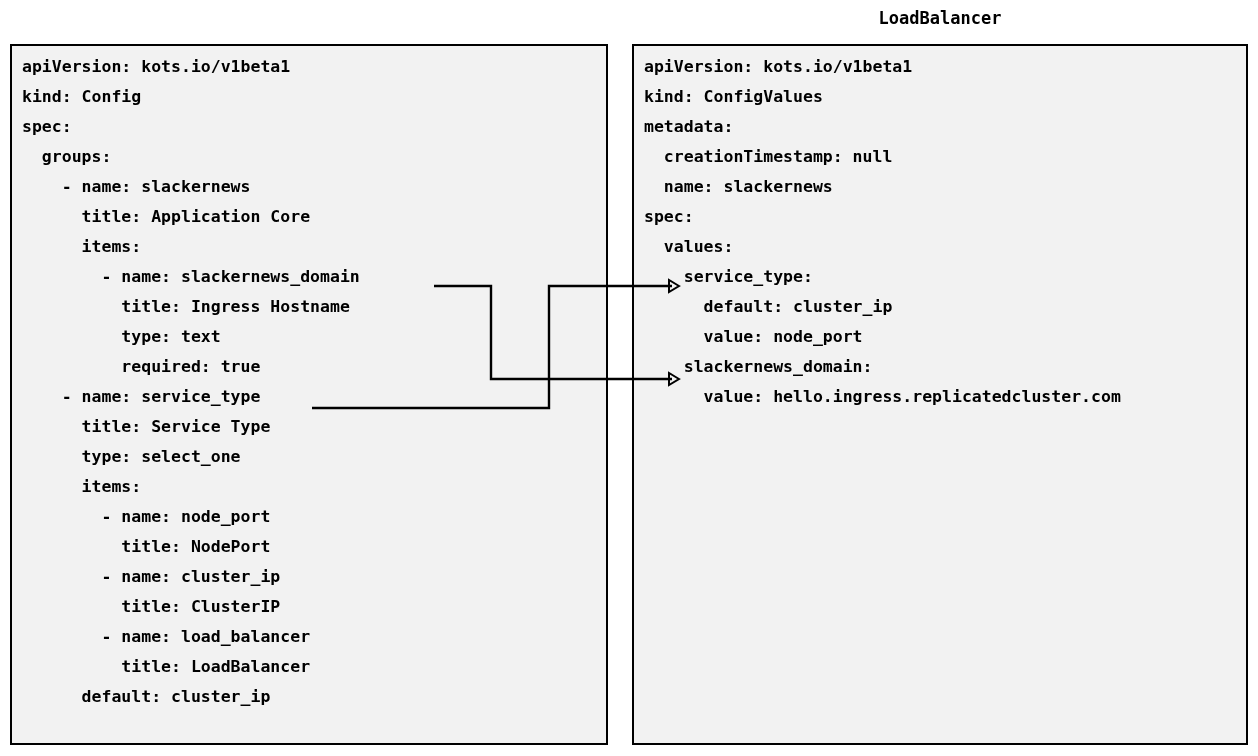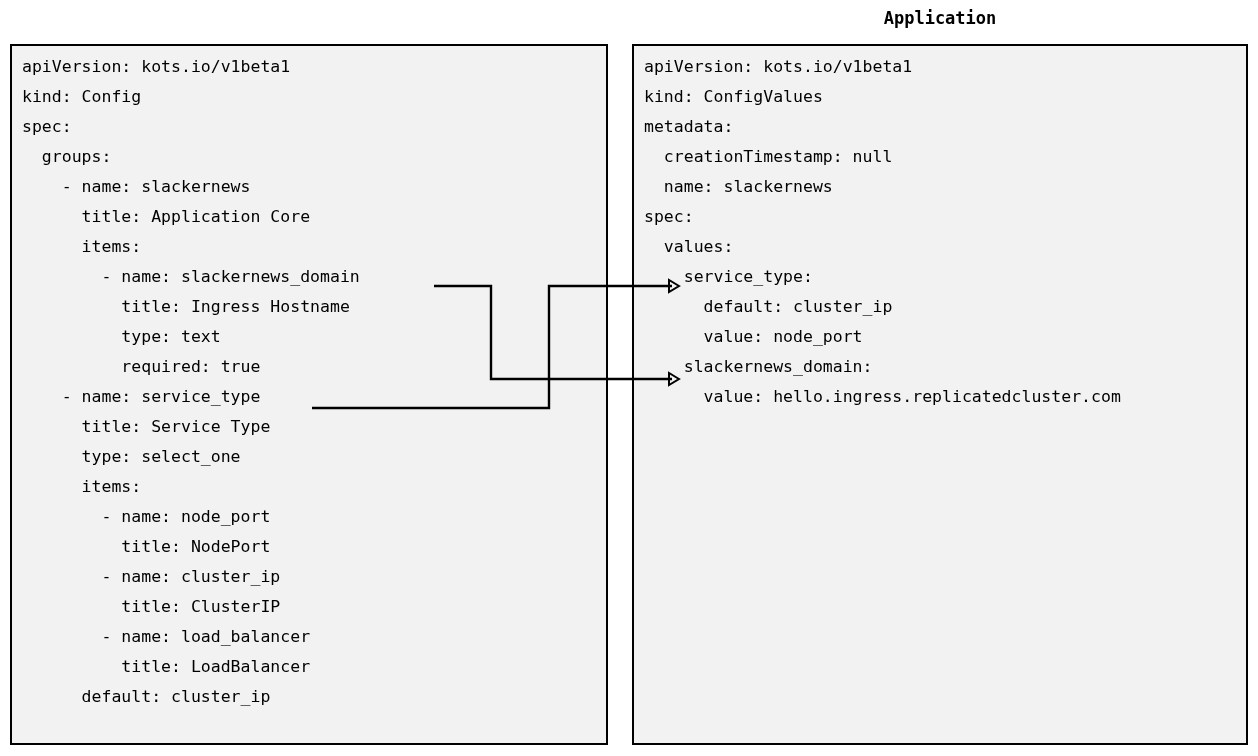--- a/index.html
+++ b/index.html
@@ -41,21 +41,21 @@
   }
   #box-config { left: 10px;  top: 44px; width: 598px; height: 701px; }
   #box-values { left: 632px; top: 44px; width: 616px; height: 701px; }
 
   .code-lines {
     position: absolute;
     left: 10px;
     top: 6px;
     right: 4px;
     font-family: "DejaVu Sans Mono", monospace;
-    font-weight: normal;
+    font-weight: bold;
     font-size: 16.5px;
     line-height: 30px;
     color: #000000;
     white-space: pre;
   }
   .code-line {
     height: 30px;
     white-space: pre;
     font-variant-ligatures: none;
   }
@@ -68,21 +68,21 @@
     height: 756px;
     pointer-events: none;
   }
 </style>
 </head>
 <body>
 
 <div class="canvas">
 
 
-  <div class="panel-title" id="title-values">Application</div>
+  <div class="panel-title" id="title-values">LoadBalancer</div>
 
   <div class="code-box" id="box-config">
     <div class="code-lines" id="config-lines"><div class="code-line">apiVersion: kots.io/v1beta1</div><div class="code-line">kind: Config</div><div class="code-line">spec:</div><div class="code-line">  groups:</div><div class="code-line">    - name: slackernews</div><div class="code-line">      title: Application Core</div><div class="code-line">      items:</div><div class="code-line">        - name: slackernews_domain</div><div class="code-line">          title: Ingress Hostname</div><div class="code-line">          type: text</div><div class="code-line">          required: true</div><div class="code-line">    - name: service_type</div><div class="code-line">      title: Service Type</div><div class="code-line">      type: select_one</div><div class="code-line">      items:</div><div class="code-line">        - name: node_port</div><div class="code-line">          title: NodePort</div><div class="code-line">        - name: cluster_ip</div><div class="code-line">          title: ClusterIP</div><div class="code-line">        - name: load_balancer</div><div class="code-line">          title: LoadBalancer</div><div class="code-line">      default: cluster_ip</div></div>
   </div>
 
   <div class="code-box" id="box-values">
     <div class="code-lines" id="values-lines"><div class="code-line">apiVersion: kots.io/v1beta1</div><div class="code-line">kind: ConfigValues</div><div class="code-line">metadata:</div><div class="code-line">  creationTimestamp: null</div><div class="code-line">  name: slackernews</div><div class="code-line">spec:</div><div class="code-line">  values:</div><div class="code-line">    service_type:</div><div class="code-line">      default: cluster_ip</div><div class="code-line">      value: node_port</div><div class="code-line">    slackernews_domain:</div><div class="code-line">      value: hello.ingress.replicatedcluster.com</div></div>
   </div>
 
   <svg class="connectors" id="connector-svg" width="1258" height="756" viewBox="0 0 1258 756">

